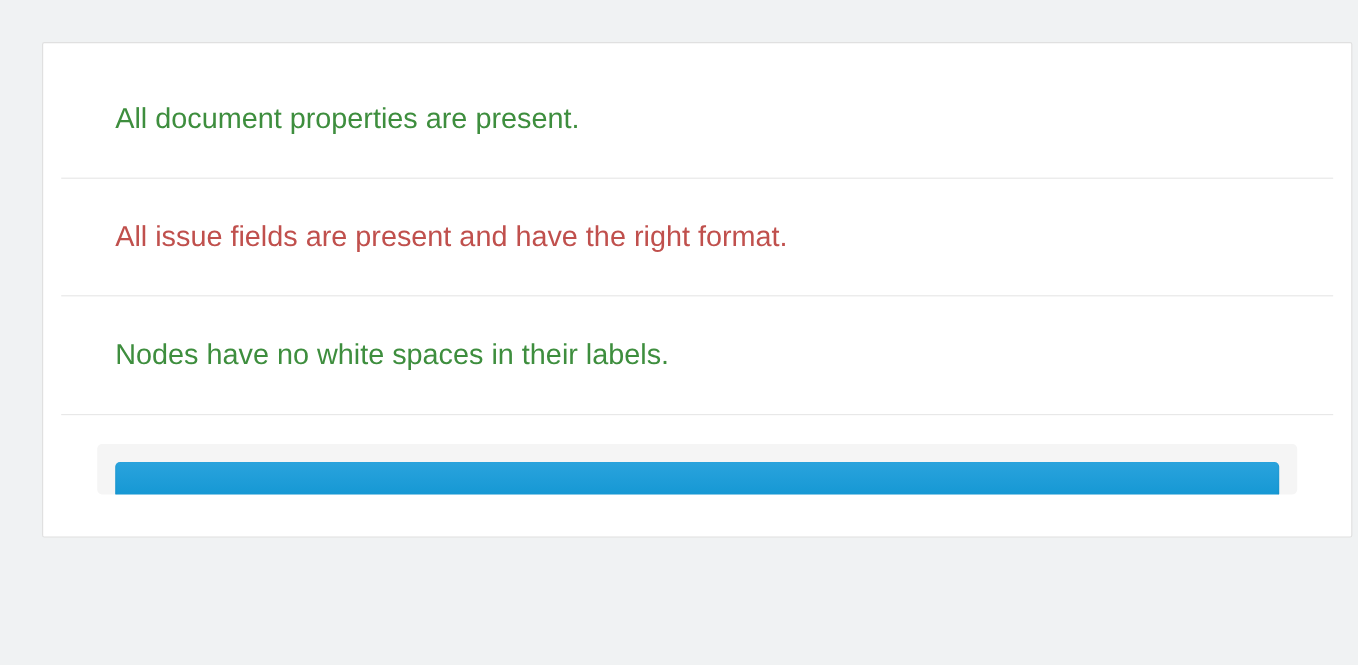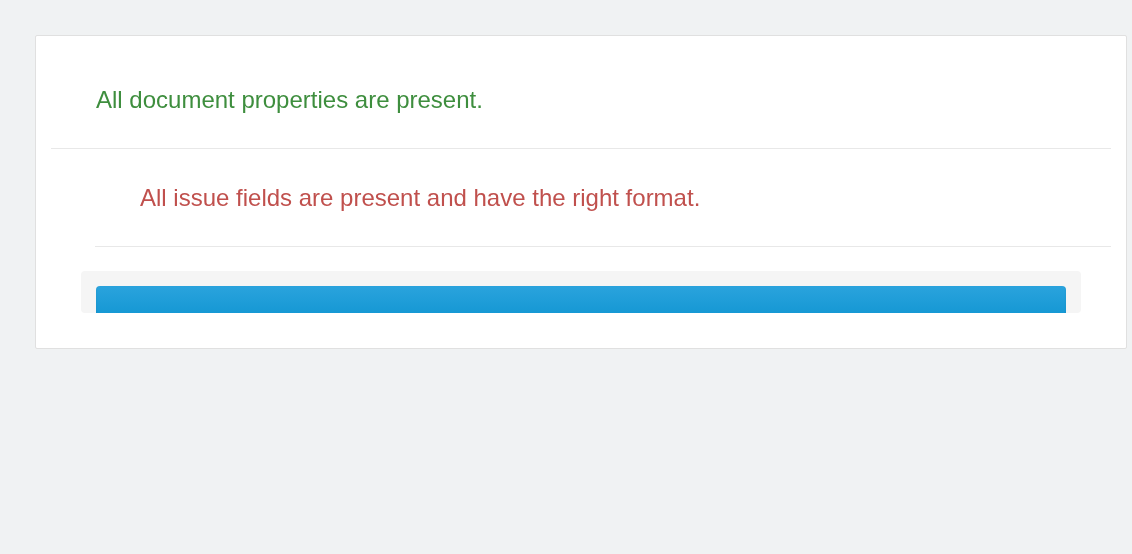--- a/index.html
+++ b/index.html
@@ -26,21 +26,20 @@
       line-height: 1.3;
     }
     .status-item:last-of-type {
       border-bottom: 1px solid #e8e8e8;
     }
     .status-success {
       color: #3e8e3e;
     }
     .status-error {
       color: #c0504d;
-      margin-left: 44px;
     }
     .progress-section {
       padding: 24px 30px 20px 30px;
     }
     .progress-bar-container {
       width: 100%;
       height: 42px;
       background: #f5f5f5;
       border-radius: 4px;
       overflow: hidden;
@@ -66,20 +65,23 @@
 
   <div class="status-item status-success">
     <span>All document properties are present.</span>
   </div>
 
 
   <div class="status-item status-error">
     <span>All issue fields are present and have the right format.</span>
   </div>
 
+  <div class="status-item status-success">
+    <span>Nodes have no white spaces in their labels.</span>
+  </div>
 
   <div class="progress-section">
     <div class="progress-bar-container">
       <div class="progress-bar-fill" style="width:100%">
         <span>100%</span>
       </div>
     </div>
   </div>
 
 </div>

